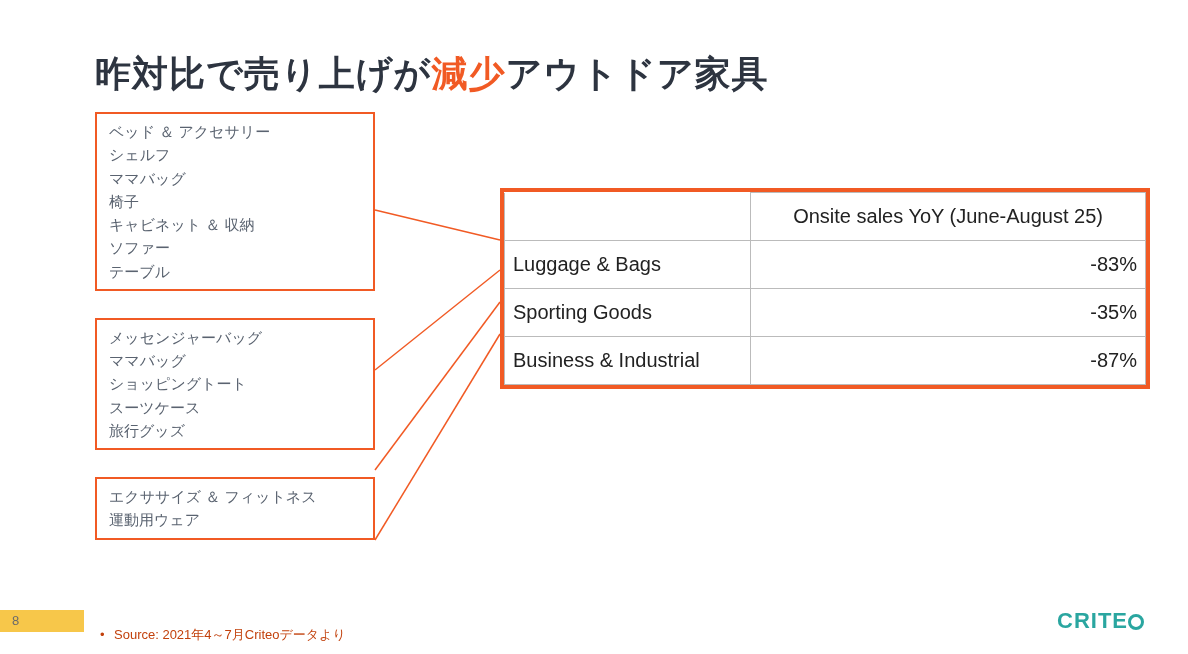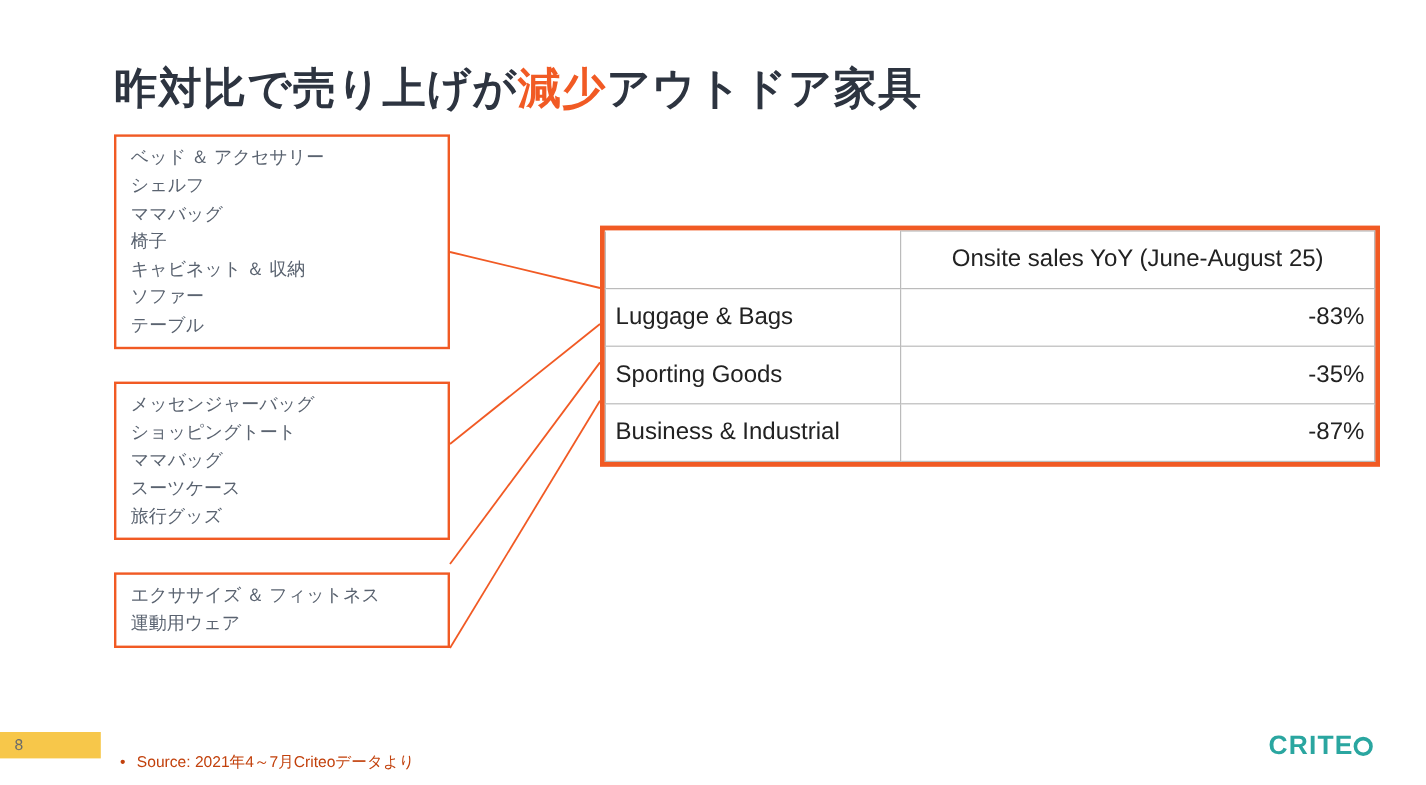--- a/index.html
+++ b/index.html
@@ -44,22 +44,22 @@
       <div>ベッド ＆ アクセサリー</div>
       <div>シェルフ</div>
       <div>ママバッグ</div>
       <div>椅子</div>
       <div>キャビネット ＆ 収納</div>
       <div>ソファー</div>
       <div>テーブル</div>
     </div>
     <div class="box">
       <div>メッセンジャーバッグ</div>
+      <div>ママバッグ</div>
       <div>ショッピングトート</div>
-      <div>ママバッグ</div>
       <div>スーツケース</div>
       <div>旅行グッズ</div>
     </div>
     <div class="box">
       <div>エクササイズ ＆ フィットネス</div>
       <div>運動用ウェア</div>
     </div>
   </div>
 
   <svg class="connectors">

